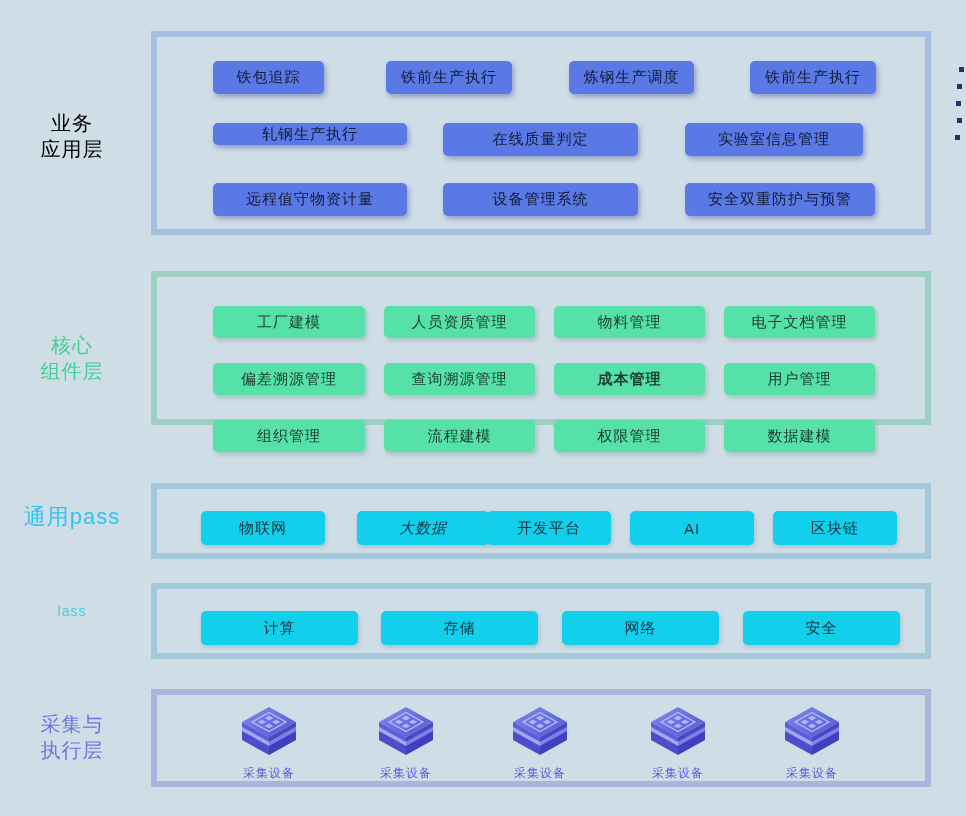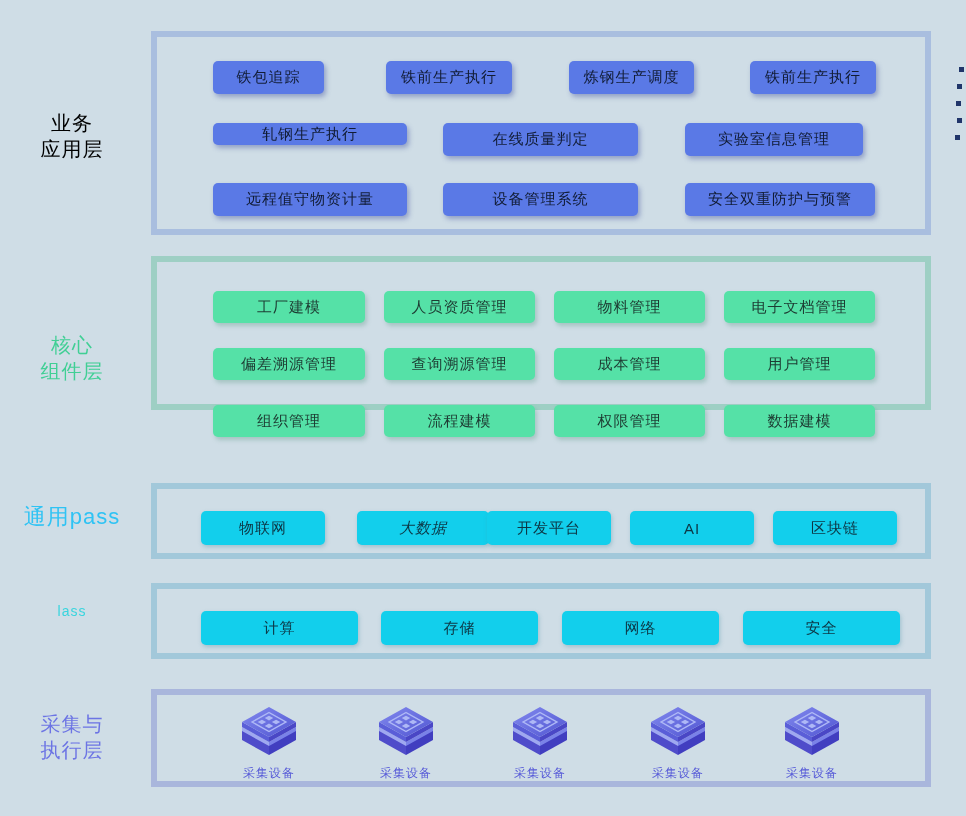--- a/index.html
+++ b/index.html
@@ -14,21 +14,21 @@
     overflow:hidden;
   }
   .panel{
     position:absolute;
     left:151px;
     width:780px;
     border:6px solid #737373;
     box-sizing:border-box;
   }
   #panel-business{top:31px;height:204px;border-color:#a9bedf;}
-  #panel-core{top:256px;height:154px;border-color:#9ecfc4;}
+  #panel-core{top:271px;height:154px;border-color:#9ecfc4;}
   #panel-paas{top:483px;height:76px;border-color:#a2c8da;}
   #panel-iaas{top:583px;height:76px;border-color:#a2c8da;}
   #panel-edge{top:689px;height:98px;border-color:#a9b6dc;}
 
   .layer-label{
     position:absolute;
     left:2px;width:140px;
     text-align:center;
     line-height:26px;
     font-size:20px;
@@ -107,21 +107,21 @@
   </div>
 
   <div class="panel" id="panel-core">
     <div class="btn btn-green" style="left:56px;top:29px;width:152px;height:32px;">工厂建模</div>
     <div class="btn btn-green" style="left:227px;top:29px;width:151px;height:32px;">人员资质管理</div>
     <div class="btn btn-green" style="left:397px;top:29px;width:151px;height:32px;">物料管理</div>
     <div class="btn btn-green" style="left:567px;top:29px;width:151px;height:32px;">电子文档管理</div>
 
     <div class="btn btn-green" style="left:56px;top:86px;width:152px;height:32px;">偏差溯源管理</div>
     <div class="btn btn-green" style="left:227px;top:86px;width:151px;height:32px;">查询溯源管理</div>
-    <div class="btn btn-green" style="left:397px;top:86px;width:151px;height:32px;">成本管理</div>
+    <div class="btn btn-green" style="left:397px;top:86px;width:151px;height:32px;font-weight:bold;">成本管理</div>
     <div class="btn btn-green" style="left:567px;top:86px;width:151px;height:32px;">用户管理</div>
 
     <div class="btn btn-green" style="left:56px;top:143px;width:152px;height:32px;">组织管理</div>
     <div class="btn btn-green" style="left:227px;top:143px;width:151px;height:32px;">流程建模</div>
     <div class="btn btn-green" style="left:397px;top:143px;width:151px;height:32px;">权限管理</div>
     <div class="btn btn-green" style="left:567px;top:143px;width:151px;height:32px;">数据建模</div>
   </div>
 
   <div class="panel" id="panel-paas">
     <div class="btn btn-cyan" style="left:44px;top:22px;width:124px;height:34px;">物联网</div>

